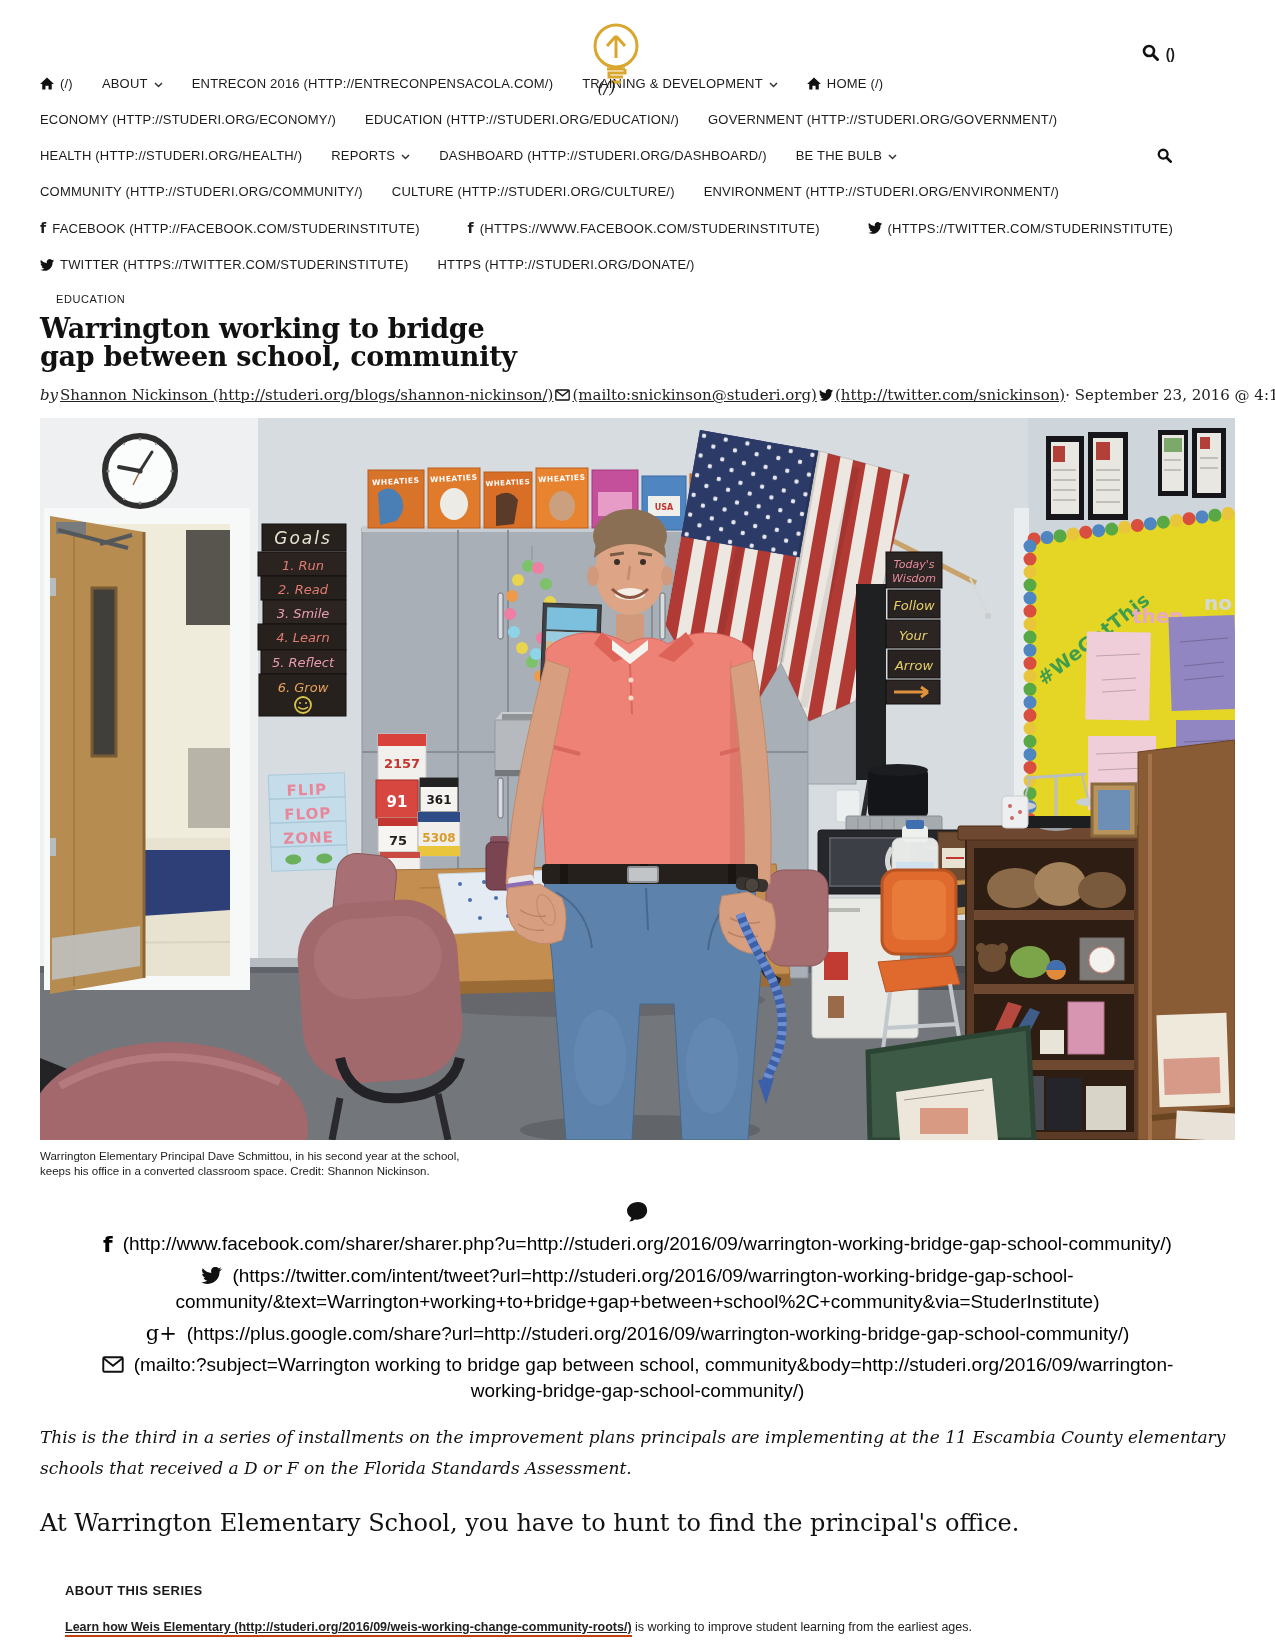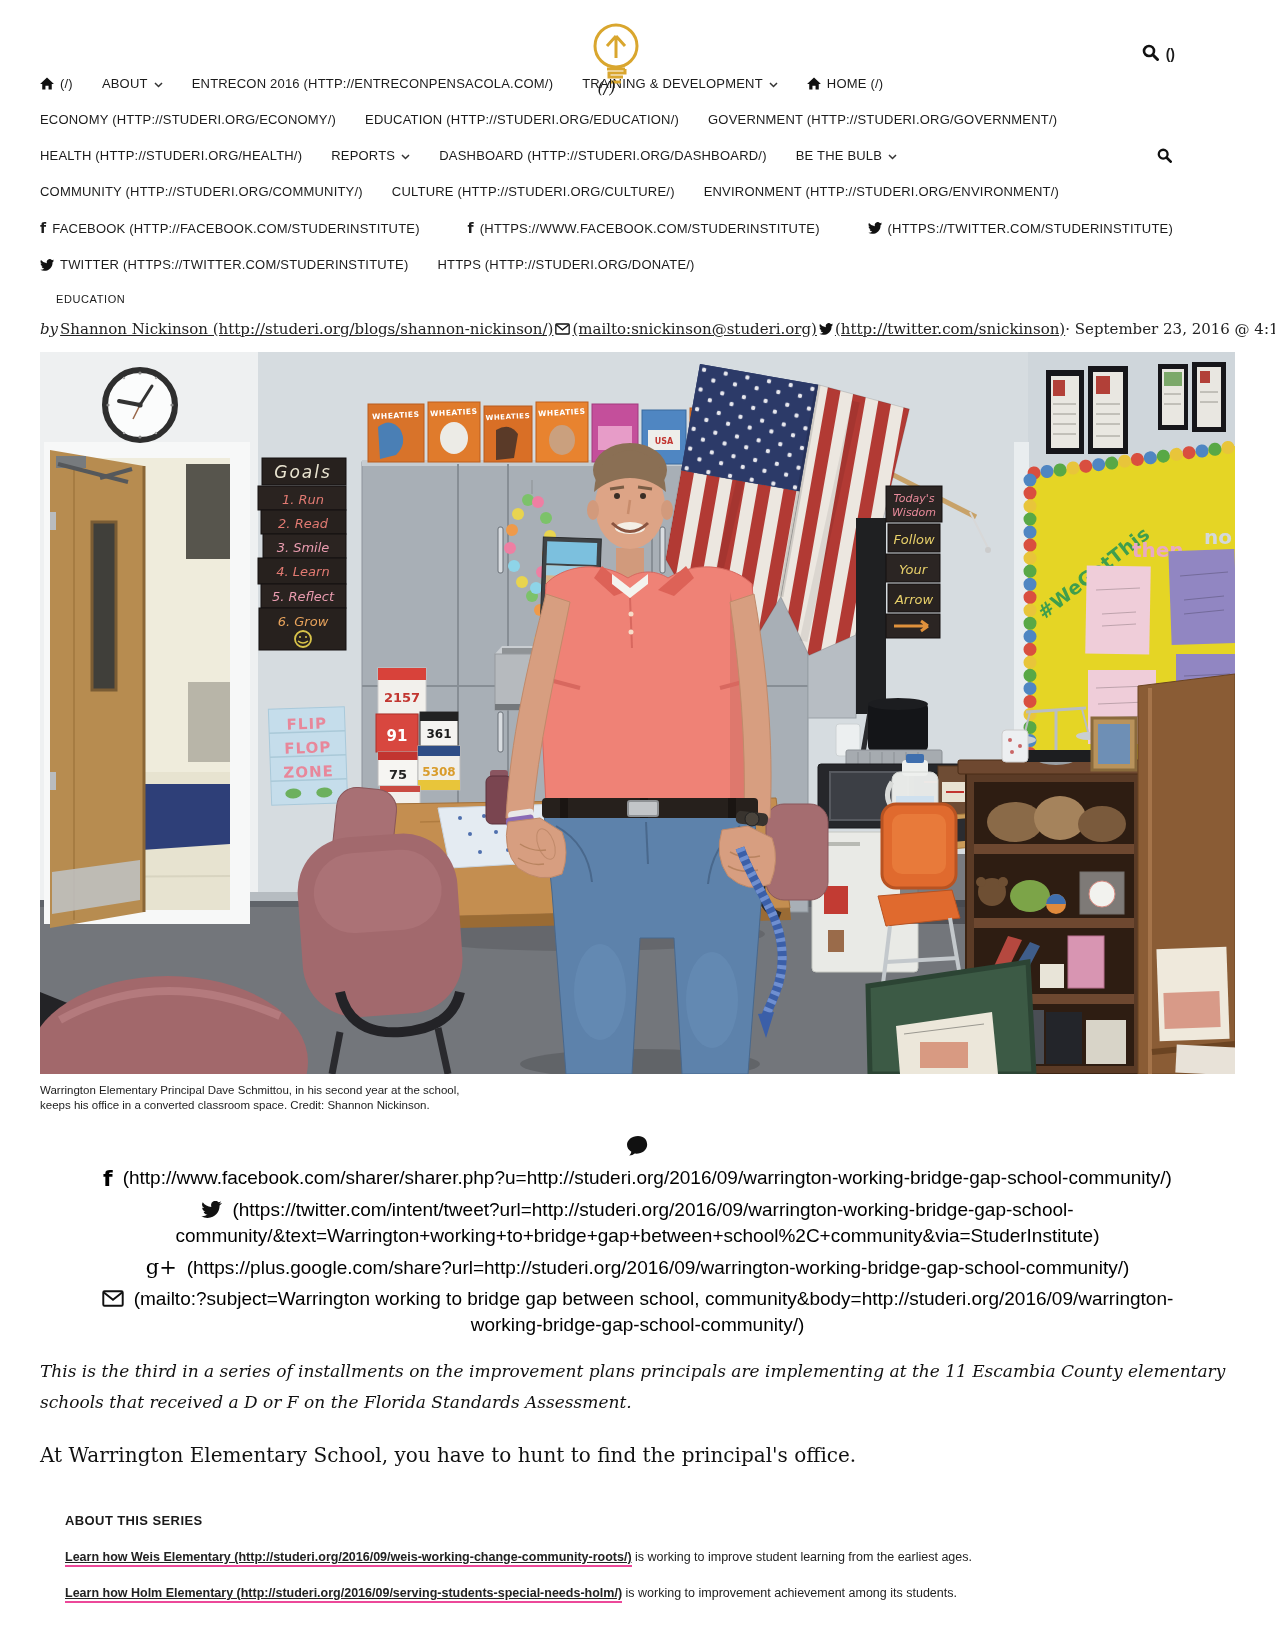--- a/index.html
+++ b/index.html
@@ -49,27 +49,27 @@
   .share-line .icn { display:inline-block; vertical-align:-2px; margin-right:10px; }
   .share-fb { max-width:1160px; }
   .share-tw { max-width:985px; }
   .share-gp { max-width:1160px; }
   .share-em { max-width:1105px; }
   .gp-glyph { font-size:21px; font-family:"DejaVu Serif", serif; margin-right:10px; }
 
   
   .para-italic { margin-top:18px; font-family:"DejaVu Serif", serif; font-style:italic;
     font-size:17px; line-height:31px; color:#111; }
-  .para { margin-top:25px; font-family:"DejaVu Serif", serif; font-size:20px; color:#111; }
+  .para { margin-top:25px; font-family:"DejaVu Serif", serif; font-size:24px; color:#111; }
 
   
   .series { margin:46px 0 0 25px; }
   .series-heading { font-size:13px; font-weight:bold; letter-spacing:.4px; }
   .series-item { margin-top:22px; font-size:12.5px; color:#222; }
-  .series-item a { font-weight:bold; text-decoration:underline; border-bottom:2px solid #ec4899;
+  .series-item a { font-weight:bold; text-decoration:underline; border-bottom:2px solid #c2410c;
     padding-bottom:1px; }
 </style>
 </head>
 <body>
 
 <header class="masthead">
   <div class="logo-wrap">
     <span>
       <svg width="54" height="64" viewBox="0 0 54 64">
         <circle cx="27" cy="24" r="21" fill="none" stroke="#D9A62E" stroke-width="3"></circle>
@@ -214,20 +214,24 @@
       <span>TWITTER (HTTPS://TWITTER.COM/STUDERINSTITUTE)</span>
     </a>
     <a class="nav-item">
         <span>HTTPS (HTTP://STUDERI.ORG/DONATE/)</span>
       </a>
   </div>
 </nav>
 
 <main class="article">
   <div class="category">EDUCATION</div>
+  <h1 class="headline">
+    <span style="display:block">Warrington working to bridge</span>
+    <span style="display:block">gap between school, community</span>
+  </h1>
   <div class="byline">
     <span class="by">by</span>
     <a>Shannon Nickinson (http://studeri.org/blogs/shannon-nickinson/)</a>
     <span class="icn">
       <svg width="15" height="12" viewBox="0 0 18 14">
           <rect x="1" y="1" width="16" height="12" rx="1" fill="none" stroke="#111" stroke-width="1.6"></rect>
           <path d="M1.5 2 L9 8 L16.5 2" fill="none" stroke="#111" stroke-width="1.6"></path>
         </svg>
     </span>
     <a>(mailto:snickinson@studeri.org)</a>

